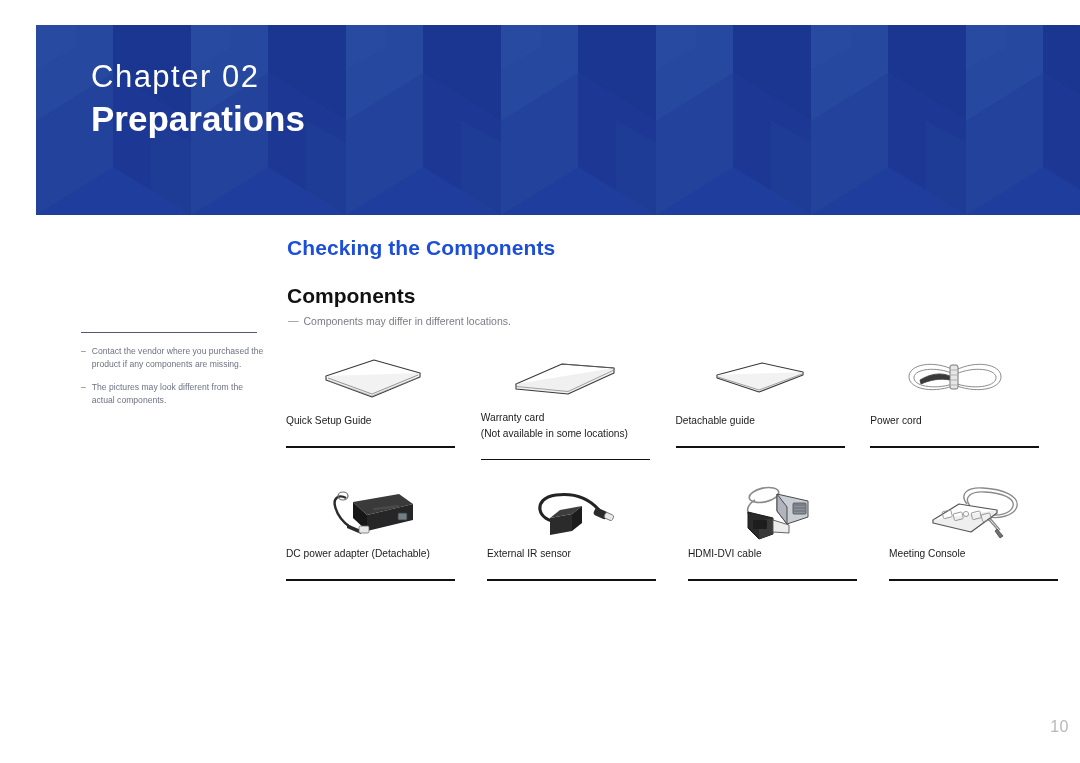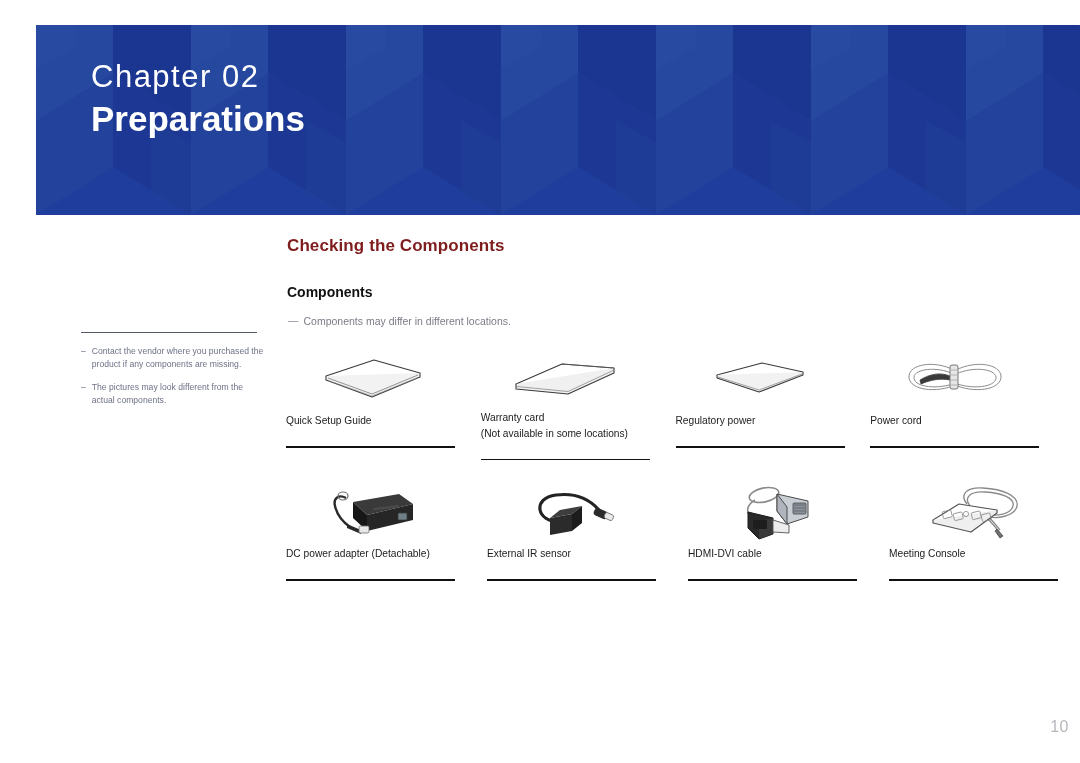--- a/index.html
+++ b/index.html
@@ -63,31 +63,31 @@
     line-height: 1.2;
     margin-top: 2px;
     white-space: nowrap;
   }
 
   
   .section-title {
     position: absolute;
     left: 251px;
     top: 236px;
-    font-size: 17px;
+    font-size: 21px;
     font-weight: 700;
-    color: #7f1d1d;
+    color: #1d4ed8;
     letter-spacing: 0.1px;
   }
 
   .sub-title {
     position: absolute;
     left: 251px;
     top: 284px;
-    font-size: 14px;
+    font-size: 21px;
     font-weight: 700;
     color: #111111;
   }
 
   .top-note {
     position: absolute;
     left: 252px;
     top: 315px;
     font-size: 10.5px;
     color: #7b7b87;
@@ -272,21 +272,21 @@
       <div class="cell">
         <div class="cell-inner">
           <div class="art">
             <svg width="110" height="46" viewBox="0 0 110 46">
               <polygon points="12,19 57,7 98,16 54,32" fill="#ffffff" stroke="#3a3a3a" stroke-width="1.1" stroke-linejoin="round"></polygon>
               <path d="M12,19 L12,22 L54,36 L98,19 L98,16" fill="#f2f2f2" stroke="#3a3a3a" stroke-width="1.1" stroke-linejoin="round"></path>
               <path d="M13,21 L54,34 L97,18" fill="none" stroke="#7d7d7d" stroke-width="0.7"></path>
             </svg>
           </div>
           <div class="labels">
-            <div class="label">Regulatory power</div>
+            <div class="label">Detachable guide</div>
           </div>
           <div class="cell-rule"></div>
         </div>
       </div>
 
       <div class="cell">
         <div class="cell-inner">
           <div class="art">
             <svg width="110" height="50" viewBox="0 0 110 50">
               <g fill="none" stroke="#8c8c8c" stroke-width="1">

